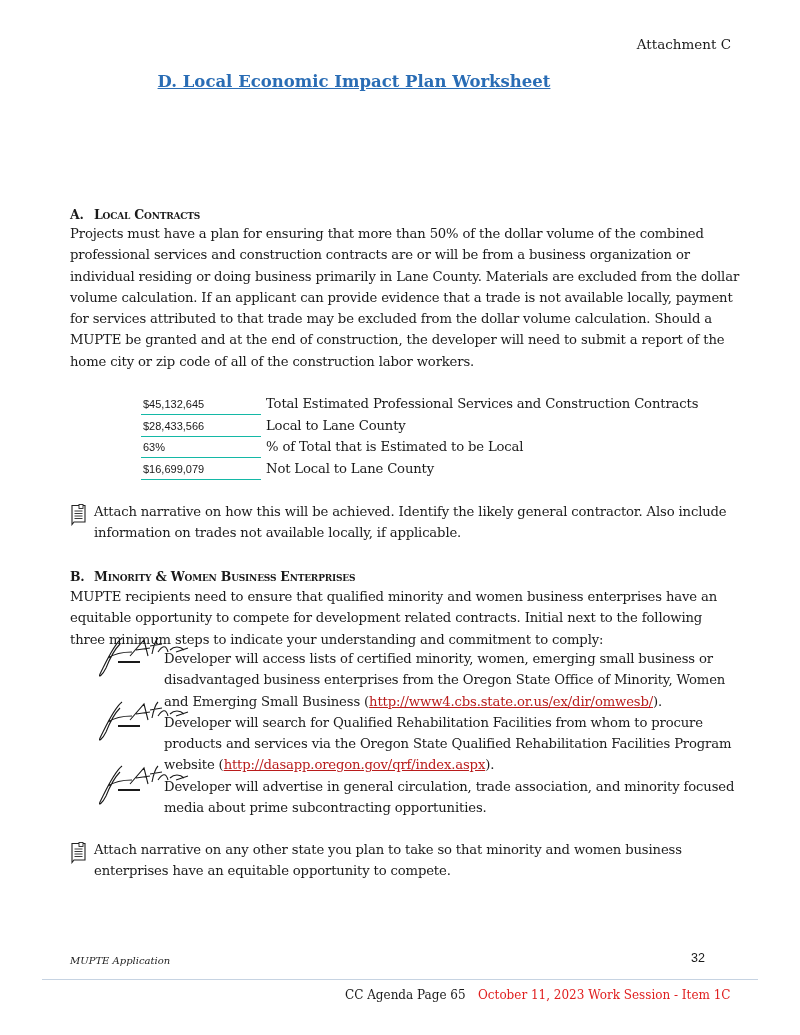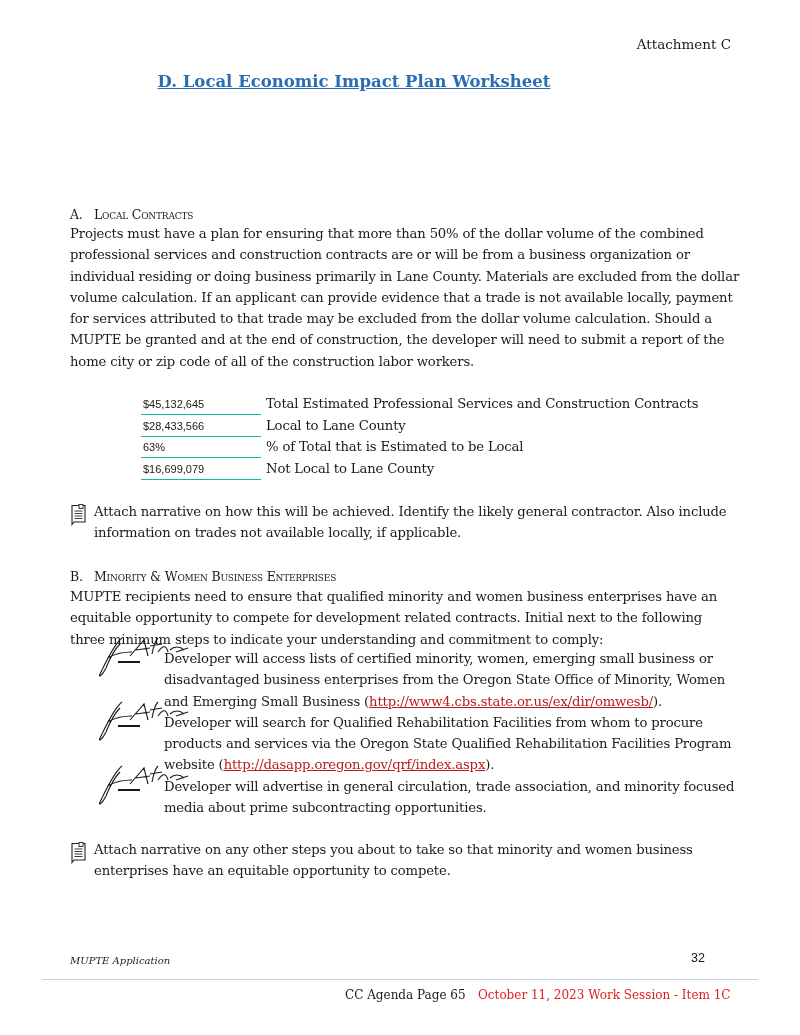--- a/index.html
+++ b/index.html
@@ -11,21 +11,21 @@
     .page { position: absolute; left: 0; top: 0; width: 800px; height: 1035px; }
     .abs { position: absolute; }
     .attach { right: 69px; top: 36px; font-size: 13.5px; }
     .title {
       left: 0; width: 708px; top: 72px; text-align: center;
       font-size: 16.5px; font-weight: bold; color: #2a6db5; text-decoration: underline;
     }
     .para { left: 70px; width: 670px; font-size: 13.2px; line-height: 21.3px; letter-spacing: -0.15px; }
     .intro { top: 118px; }
     .secA-h { top: 204px; }
-    .sec-h { font-size: 12.5px; font-weight: normal; font-variant: small-caps; letter-spacing: -0.2px; }
+    .sec-h { font-size: 12.5px; font-weight: bold; font-variant: small-caps; letter-spacing: -0.2px; }
     .sec-h .ltr { display: inline-block; width: 24px; }
     .secA-body { top: 223px; }
 
     .table { left: 141px; top: 393px; }
     .trow { position: relative; height: 21.6px; }
     .tval {
       position: absolute; left: 0; width: 118px; height: 21px;
       font-family: "Liberation Sans", sans-serif; font-size: 11px;
       line-height: 22px; padding-left: 2px; border-bottom: 1px solid #14b8a6;
     }
@@ -128,21 +128,21 @@
 
   <div class="abs note noteB">
     <svg class="icon" viewBox="0 0 17 22">
       <path d="M2 1.5 H15 V18 H4 L2 20.5 Z" fill="none" stroke="#222" stroke-width="1.1"></path>
       <rect x="9" y="0.5" width="4" height="4" fill="#fff" stroke="#222" stroke-width="0.9"></rect>
       <line x1="4.5" y1="7" x2="12.5" y2="7" stroke="#222" stroke-width="0.9"></line>
       <line x1="4.5" y1="9.5" x2="12.5" y2="9.5" stroke="#222" stroke-width="0.9"></line>
       <line x1="4.5" y1="12" x2="12.5" y2="12" stroke="#222" stroke-width="0.9"></line>
       <line x1="4.5" y1="14.5" x2="12.5" y2="14.5" stroke="#222" stroke-width="0.9"></line>
     </svg>
-    <div class="txt">Attach narrative on any other steps you about to take so that minority and women business enterprises have an equitable opportunity to compete.</div>
+    <div class="txt">Attach narrative on any other state you plan to take so that minority and women business enterprises have an equitable opportunity to compete.</div>
   </div>
 
   <div class="abs foot-app">MUPTE Application</div>
   <div class="abs foot-num">32</div>
   <div class="abs foot-line"></div>
   <div class="abs foot-agenda">CC Agenda Page 65</div>
   <div class="abs foot-session">October 11, 2023 Work Session - Item 1C</div>
 
 </div>
 

